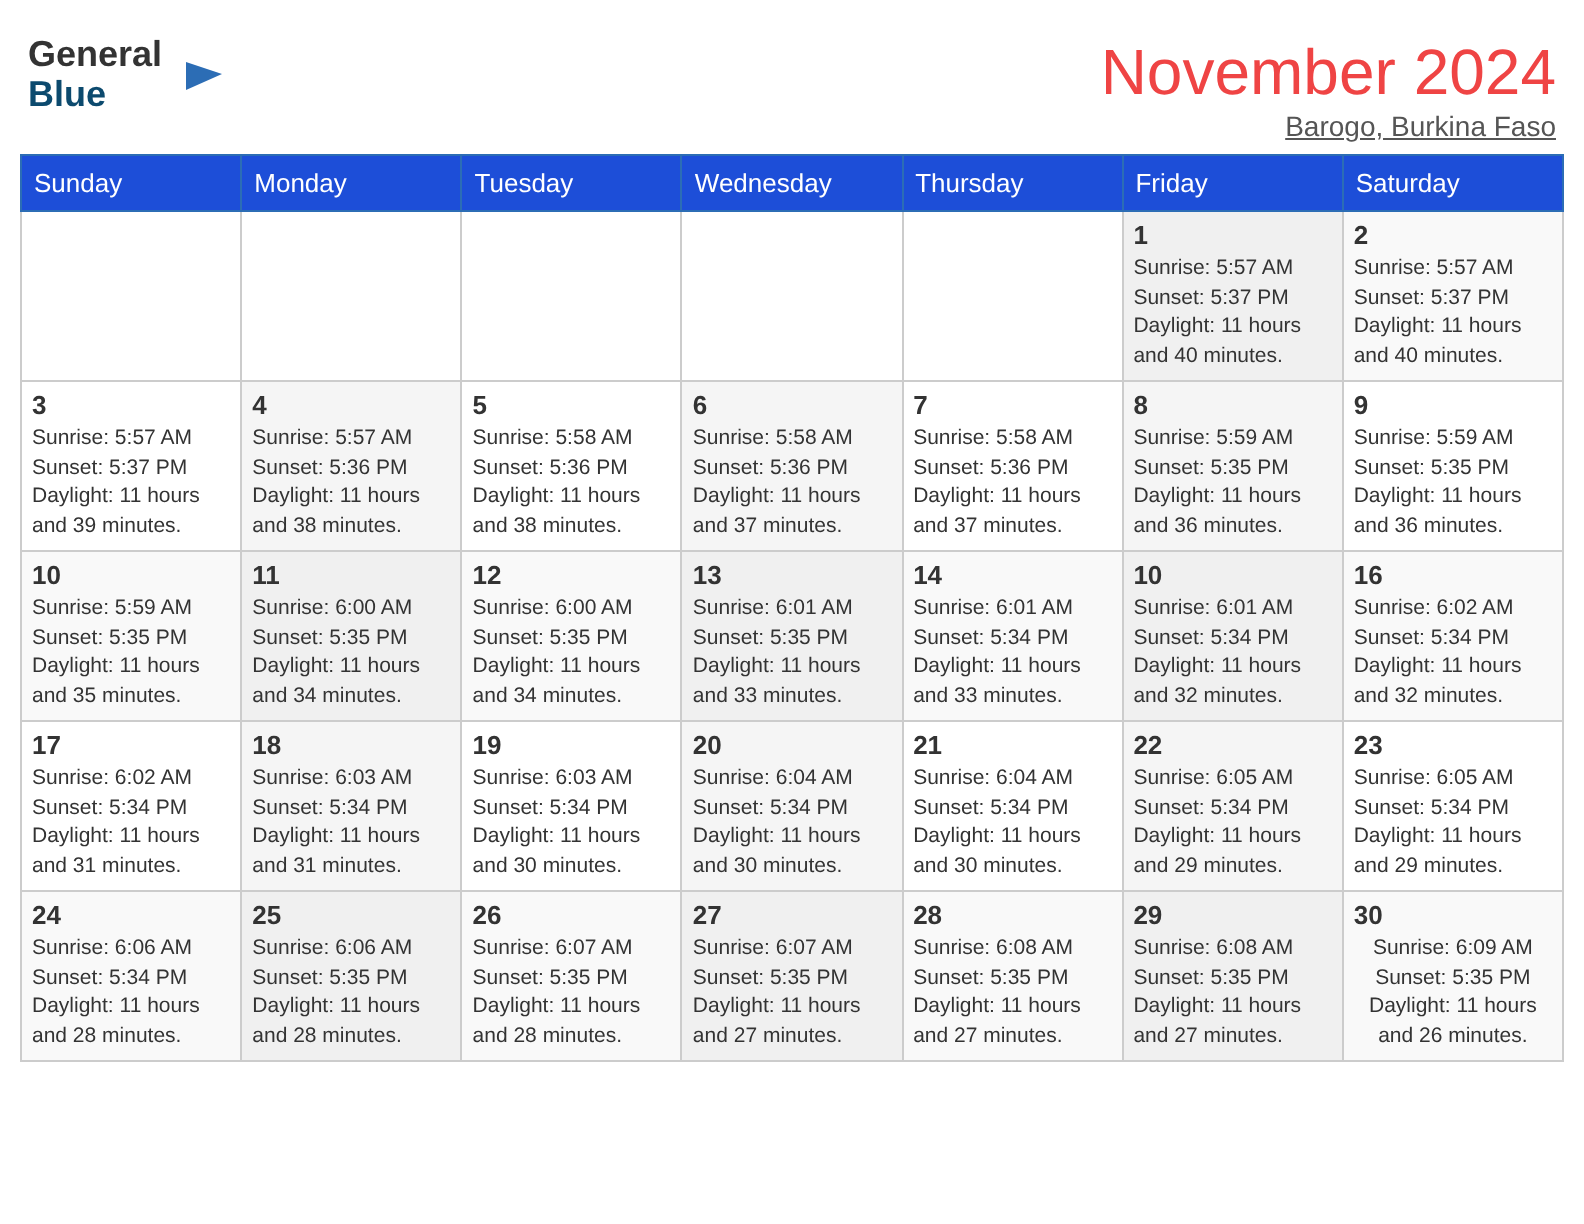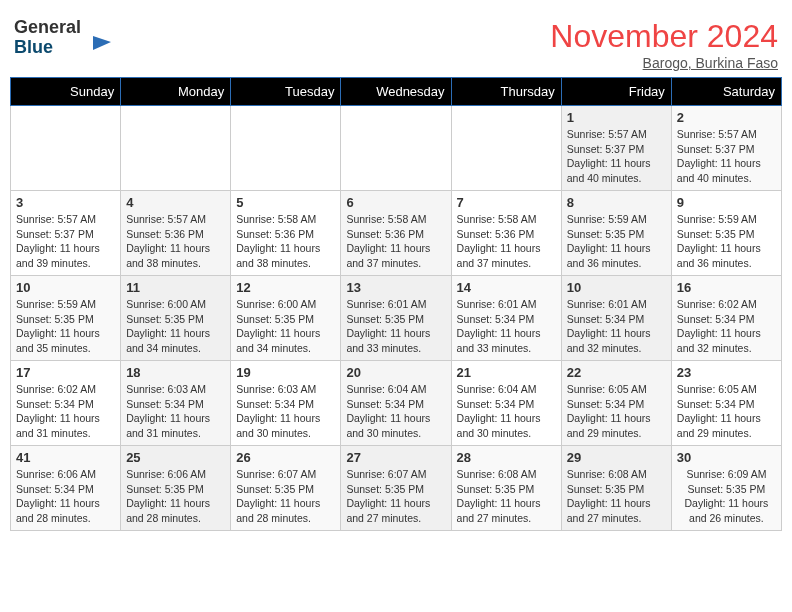--- a/index.html
+++ b/index.html
@@ -45,23 +45,23 @@
       font-size: 14px;
       color: #555;
       text-decoration: underline;
     }
     table {
       width: 100%;
       border-collapse: collapse;
       table-layout: fixed;
     }
     th {
-      background-color: #000000;
+      background-color: #1d4ed8;
       color: #fff;
-      text-align: right;
+      text-align: left;
       padding: 6px 6px;
       font-size: 13px;
       font-weight: normal;
       border: 1px solid #2c6db5;
     }
     td {
       border: 1px solid #ccc;
       vertical-align: top;
       padding: 4px 5px;
       font-size: 10.5px;
@@ -95,21 +95,21 @@
     tbody tr:nth-child(odd) td:nth-child(even) { background: #f0f0f0; }
     tbody tr:nth-child(even) td { background: #fff; }
     tbody tr:nth-child(even) td:nth-child(even) { background: #f5f5f5; }
   </style>
 </head>
 <body>
 
 <div class="header">
   <div class="logo">
     <div>
-      <div style="display:flex;align-items:flex-end;">
+      <div style="display:flex;align-items:center;">
         <div class="logo-text">
           <span class="logo-general">General</span><br>
           <span class="logo-blue">Blue</span>
         </div>
         <svg class="logo-icon" viewBox="0 0 30 30">
           <polygon points="10,8 28,14 10,22" fill="#2c6db5"></polygon>
         </svg>
       </div>
     </div>
   </div>
@@ -301,21 +301,21 @@
         <td>
           <span class="day-num">23</span>
           <div class="day-info" style="white-space: pre-line;">Sunrise: 6:05 AM
 Sunset: 5:34 PM
 Daylight: 11 hours
 and 29 minutes.</div>
         </td>
       </tr>
       <tr>
         <td>
-          <span class="day-num">41</span>
+          <span class="day-num">24</span>
           <div class="day-info" style="white-space: pre-line;">Sunrise: 6:06 AM
 Sunset: 5:34 PM
 Daylight: 11 hours
 and 28 minutes.</div>
         </td>
         <td>
           <span class="day-num">25</span>
           <div class="day-info" style="white-space: pre-line;">Sunrise: 6:06 AM
 Sunset: 5:35 PM
 Daylight: 11 hours

